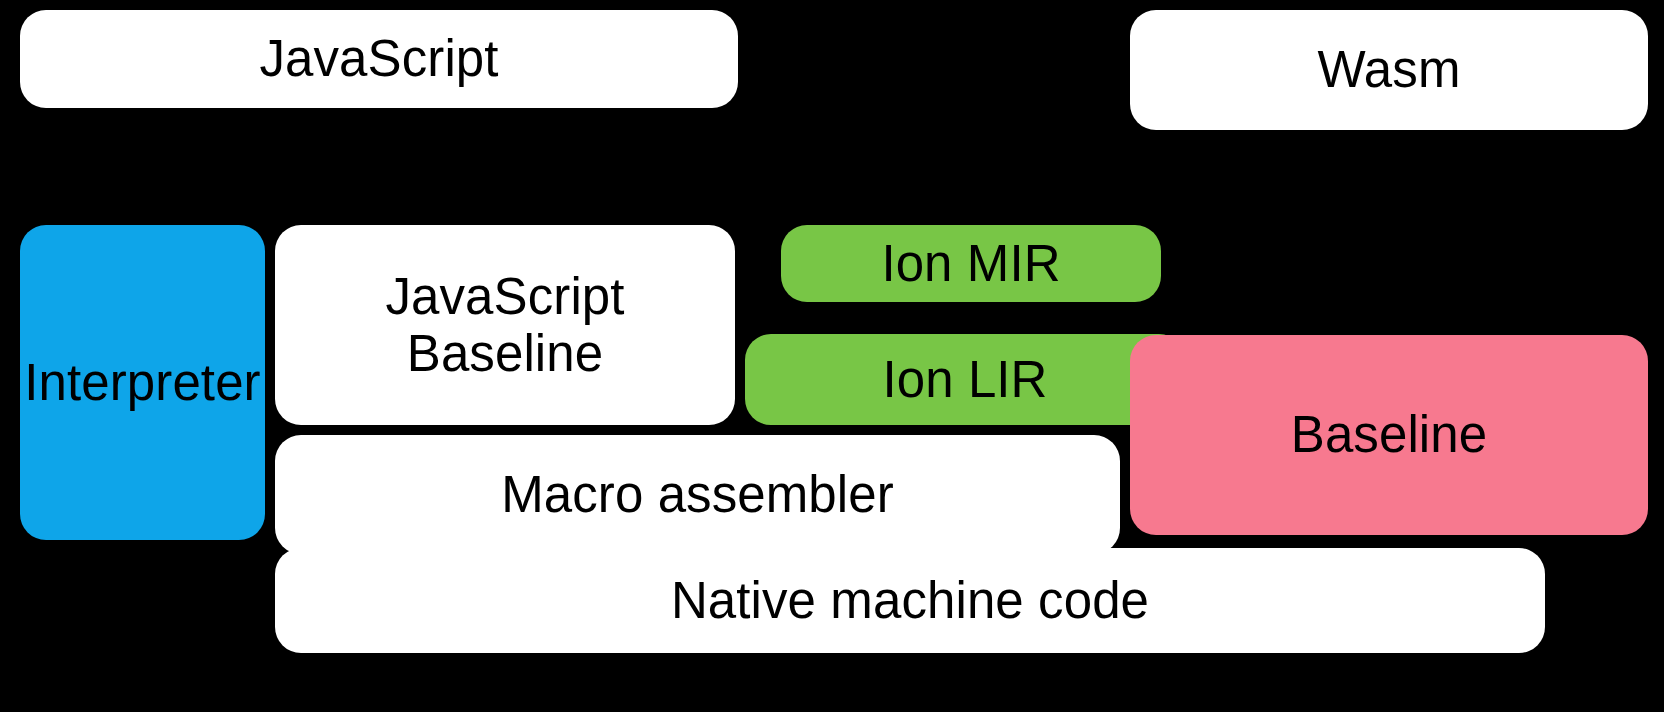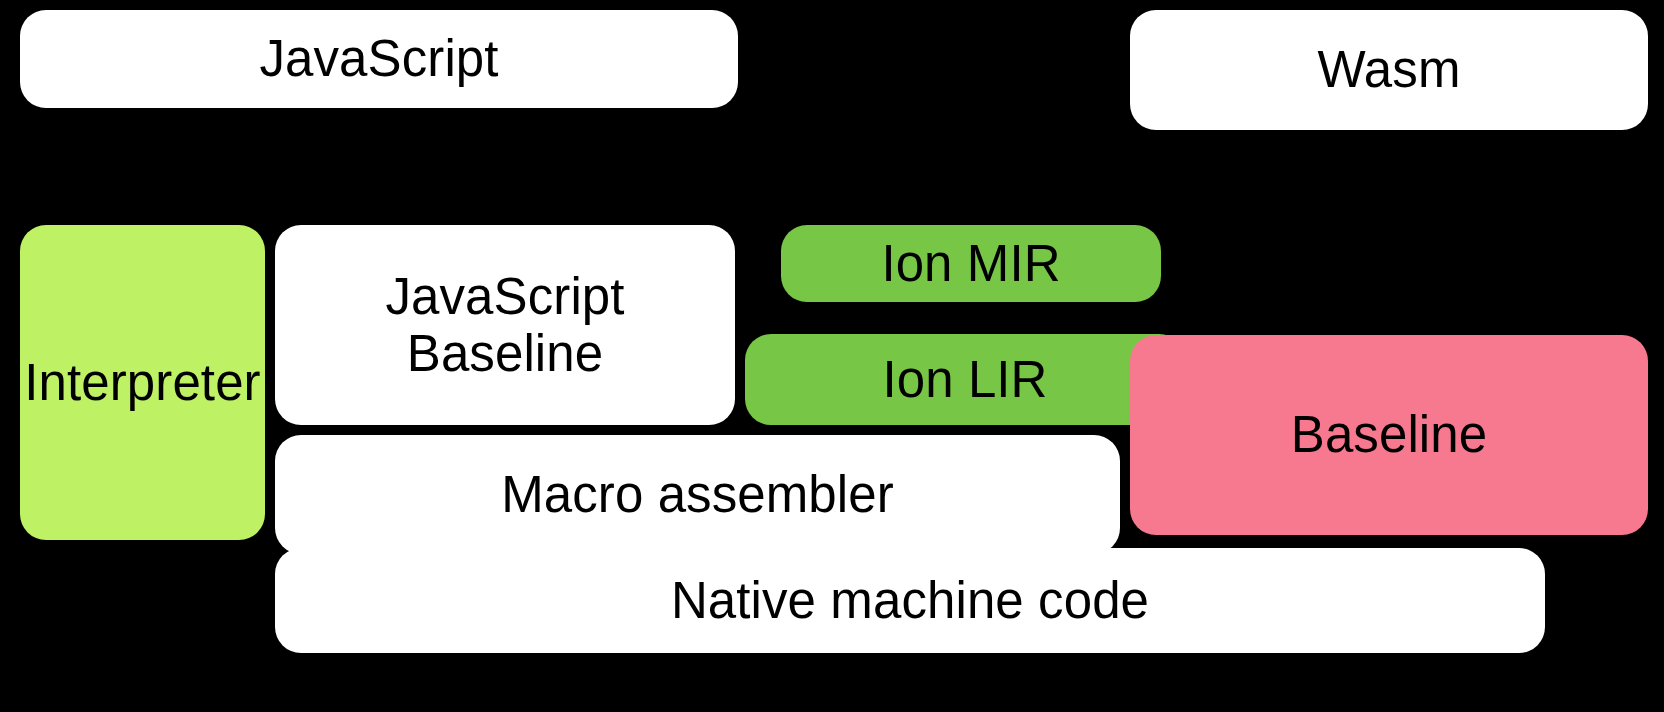--- a/index.html
+++ b/index.html
@@ -25,21 +25,21 @@
     border-radius: 26px;
     background: #ffffff;
     color: #000000;
     font-size: 51px;
     line-height: 1.12;
     font-weight: 400;
     letter-spacing: 0.1px;
     white-space: pre-line;
     padding: 2px 8px;
   }
-  .node.gray   { background: #bef264; }
+  .node.gray   { background: #0ea5e9; }
   .node.green  { background: #78c646; }
   .node.pink   { background: #f7798f; }
 </style>
 </head>
 <body>
 
 <div id="stage" style="background: rgb(0, 0, 0);">
     <div class="node" style="left: 20px; top: 10px; width: 718px; height: 98px;">JavaScript</div>
     <div class="node" style="left: 1130px; top: 10px; width: 518px; height: 120px;">Wasm</div>
     <div class="node gray" style="left: 20px; top: 225px; width: 245px; height: 315px;">Interpreter</div>

